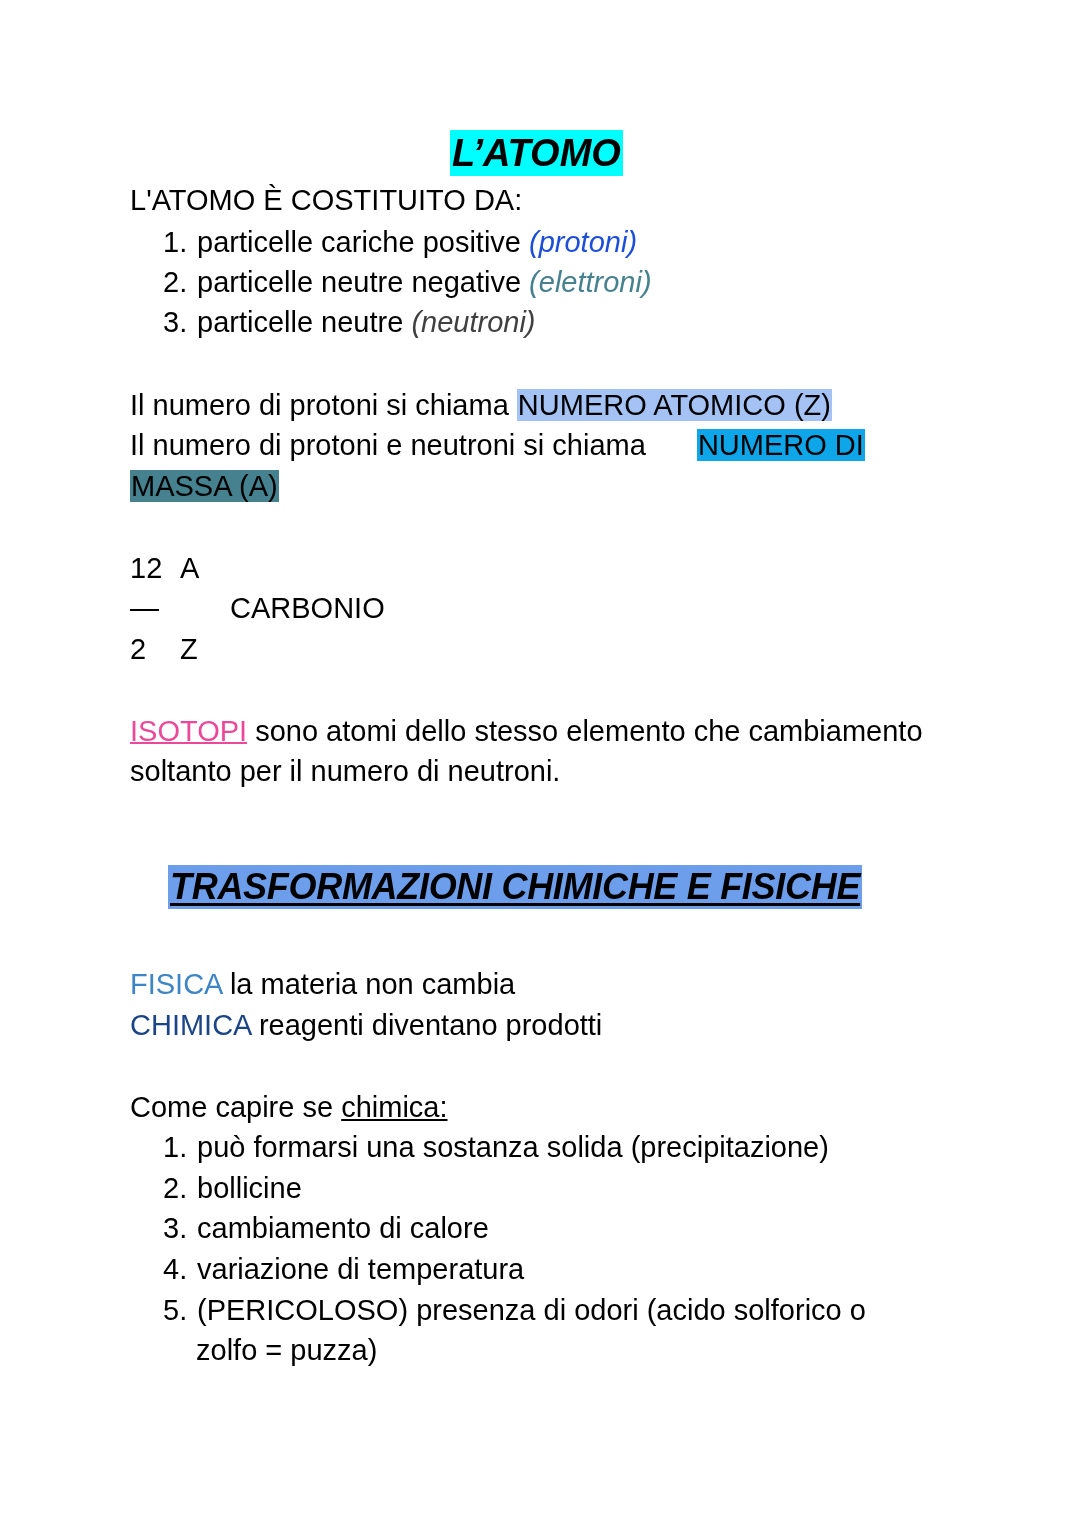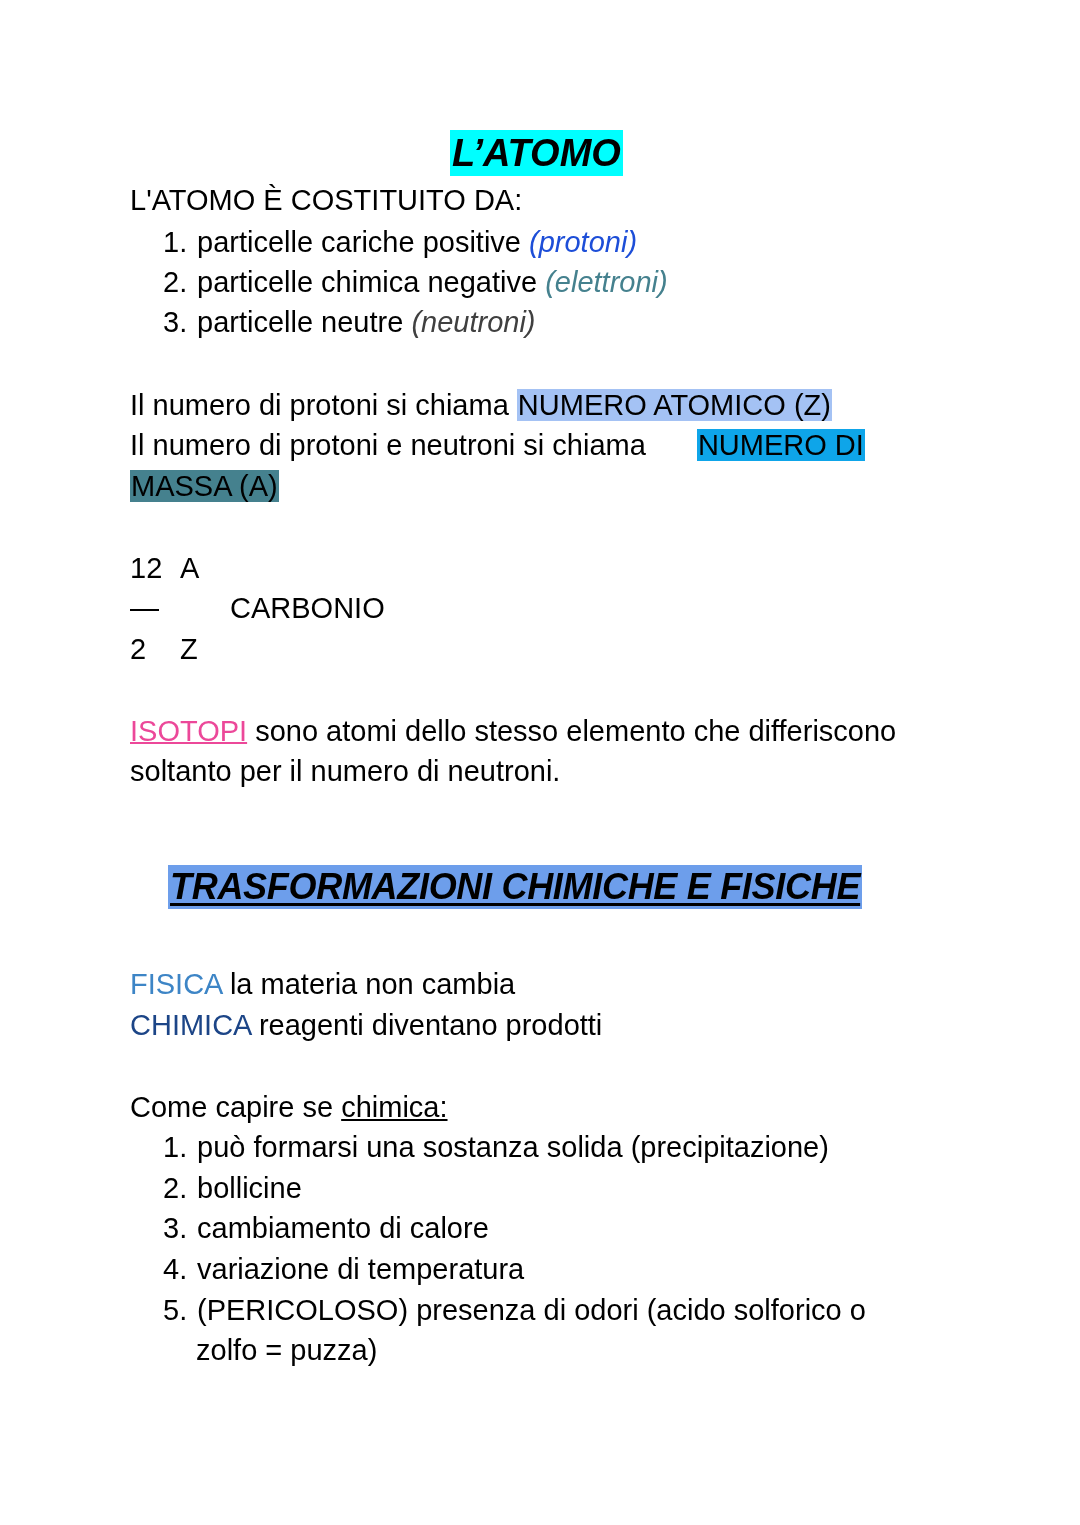--- a/index.html
+++ b/index.html
@@ -66,21 +66,21 @@
 <div class="page">
 
   <div class="title-atomo" style="background:#00FFFF;">L’ATOMO</div>
 
   <div class="line" style="top:180px;">L'ATOMO È COSTITUITO DA:</div>
 
   <div class="line indent" style="top:222px;">
     <span class="num">1.</span><span>particelle cariche positive </span><span class="it" style="color:#1d4ed8;">(protoni)</span>
   </div>
   <div class="line indent" style="top:262px;">
-    <span class="num">2.</span><span>particelle chimica negative </span><span class="it" style="color:#45818E;">(elettroni)</span>
+    <span class="num">2.</span><span>particelle neutre negative </span><span class="it" style="color:#45818E;">(elettroni)</span>
   </div>
   <div class="line indent" style="top:302px;">
     <span class="num">3.</span><span>particelle neutre </span><span class="it" style="color:#404040;">(neutroni)</span>
   </div>
 
   <div class="line" style="top:385px;">
     <span>Il numero di protoni si chiama </span><span class="hl" style="background:#A4C2F4;">NUMERO ATOMICO (Z)</span>
   </div>
   <div class="line" style="top:425px;">
     <span>Il numero di protoni e neutroni si chiama </span><span class="hl" style="background:#0ea5e9;margin-left:43px;">NUMERO DI</span>
@@ -93,21 +93,21 @@
     <span style="display:inline-block;width:50px;">12</span><span>A</span>
   </div>
   <div class="line" style="top:588px;">
     <span style="display:inline-block;width:100px;">—</span><span>CARBONIO</span>
   </div>
   <div class="line" style="top:629px;">
     <span style="display:inline-block;width:50px;">2</span><span>Z</span>
   </div>
 
   <div class="line" style="top:711px;">
-    <span class="link" style="color:#ec4899;">ISOTOPI</span><span> sono atomi dello stesso elemento che differiscono</span>
+    <span class="link" style="color:#ec4899;">ISOTOPI</span><span> sono atomi dello stesso elemento che cambiamento</span>
   </div>
   <div class="line" style="top:751px;">soltanto per il numero di neutroni.</div>
 
   <div class="title-trasf" style="background:#6D9EEB;">TRASFORMAZIONI CHIMICHE E FISICHE</div>
 
   <div class="line" style="top:964px;">
     <span style="color:#3D85C6;">FISICA</span><span> la materia non cambia</span>
   </div>
   <div class="line" style="top:1005px;">
     <span style="color:#1C4587;">CHIMICA</span><span> reagenti diventano prodotti</span>

